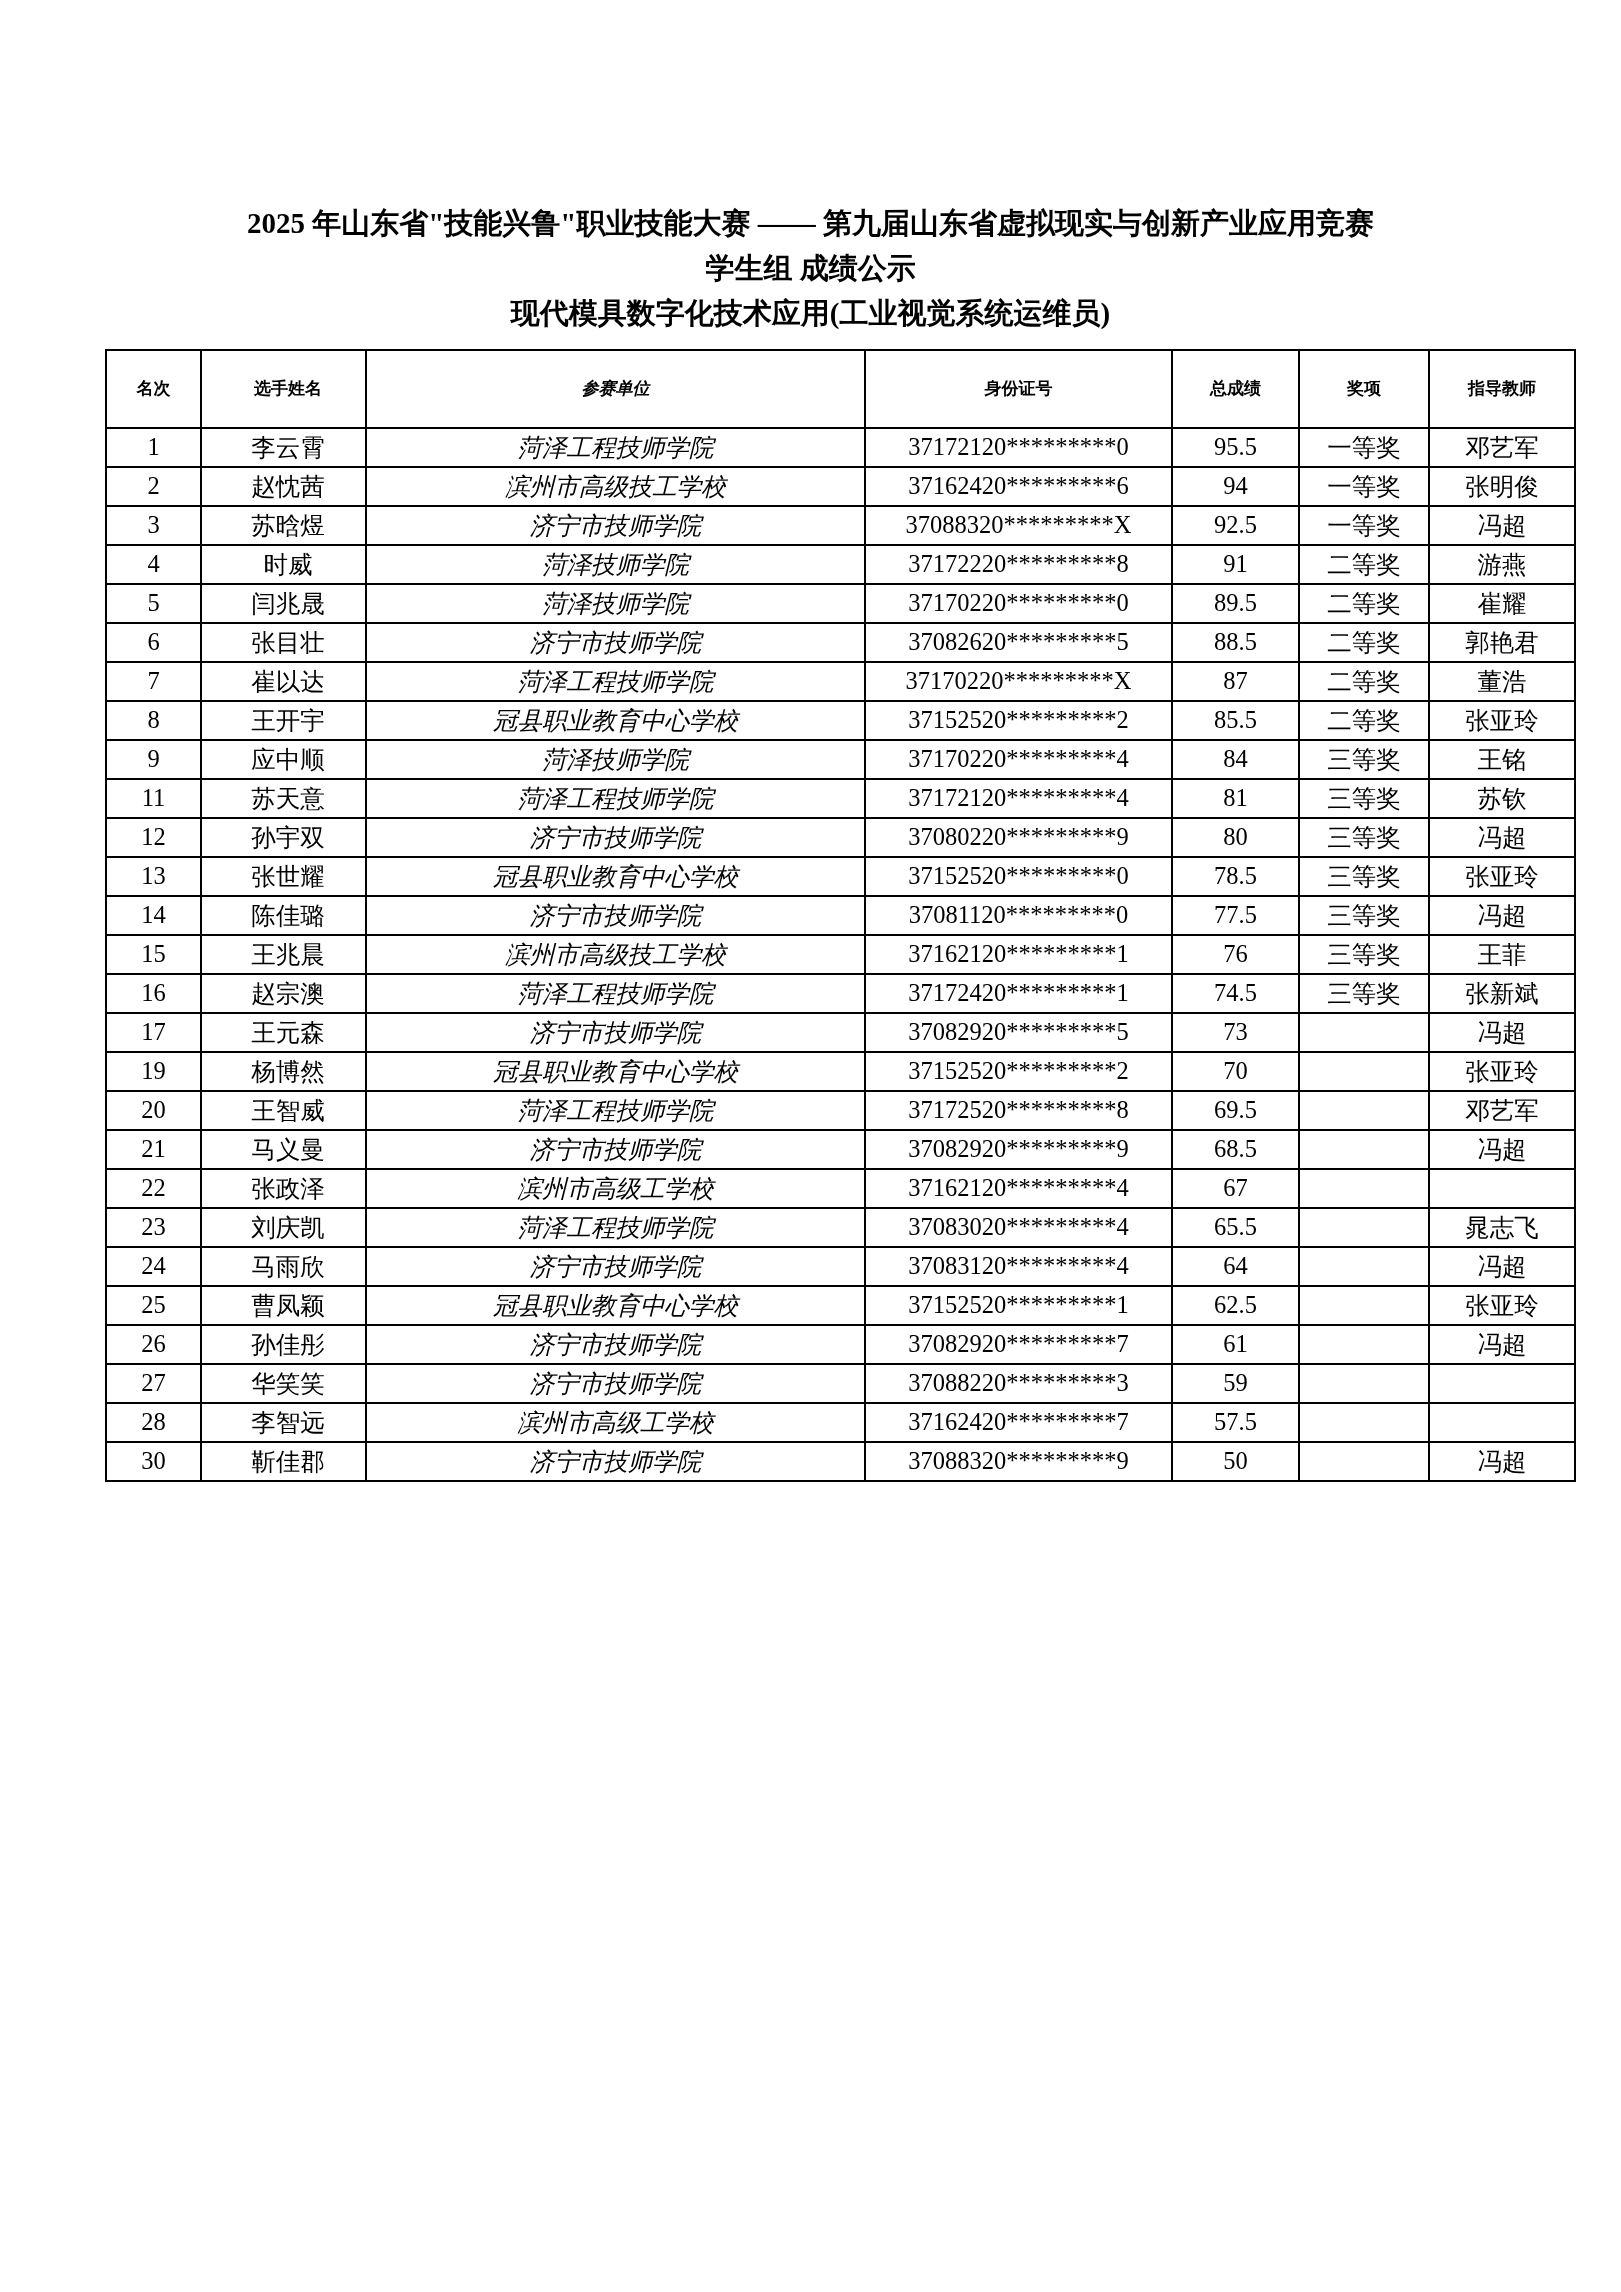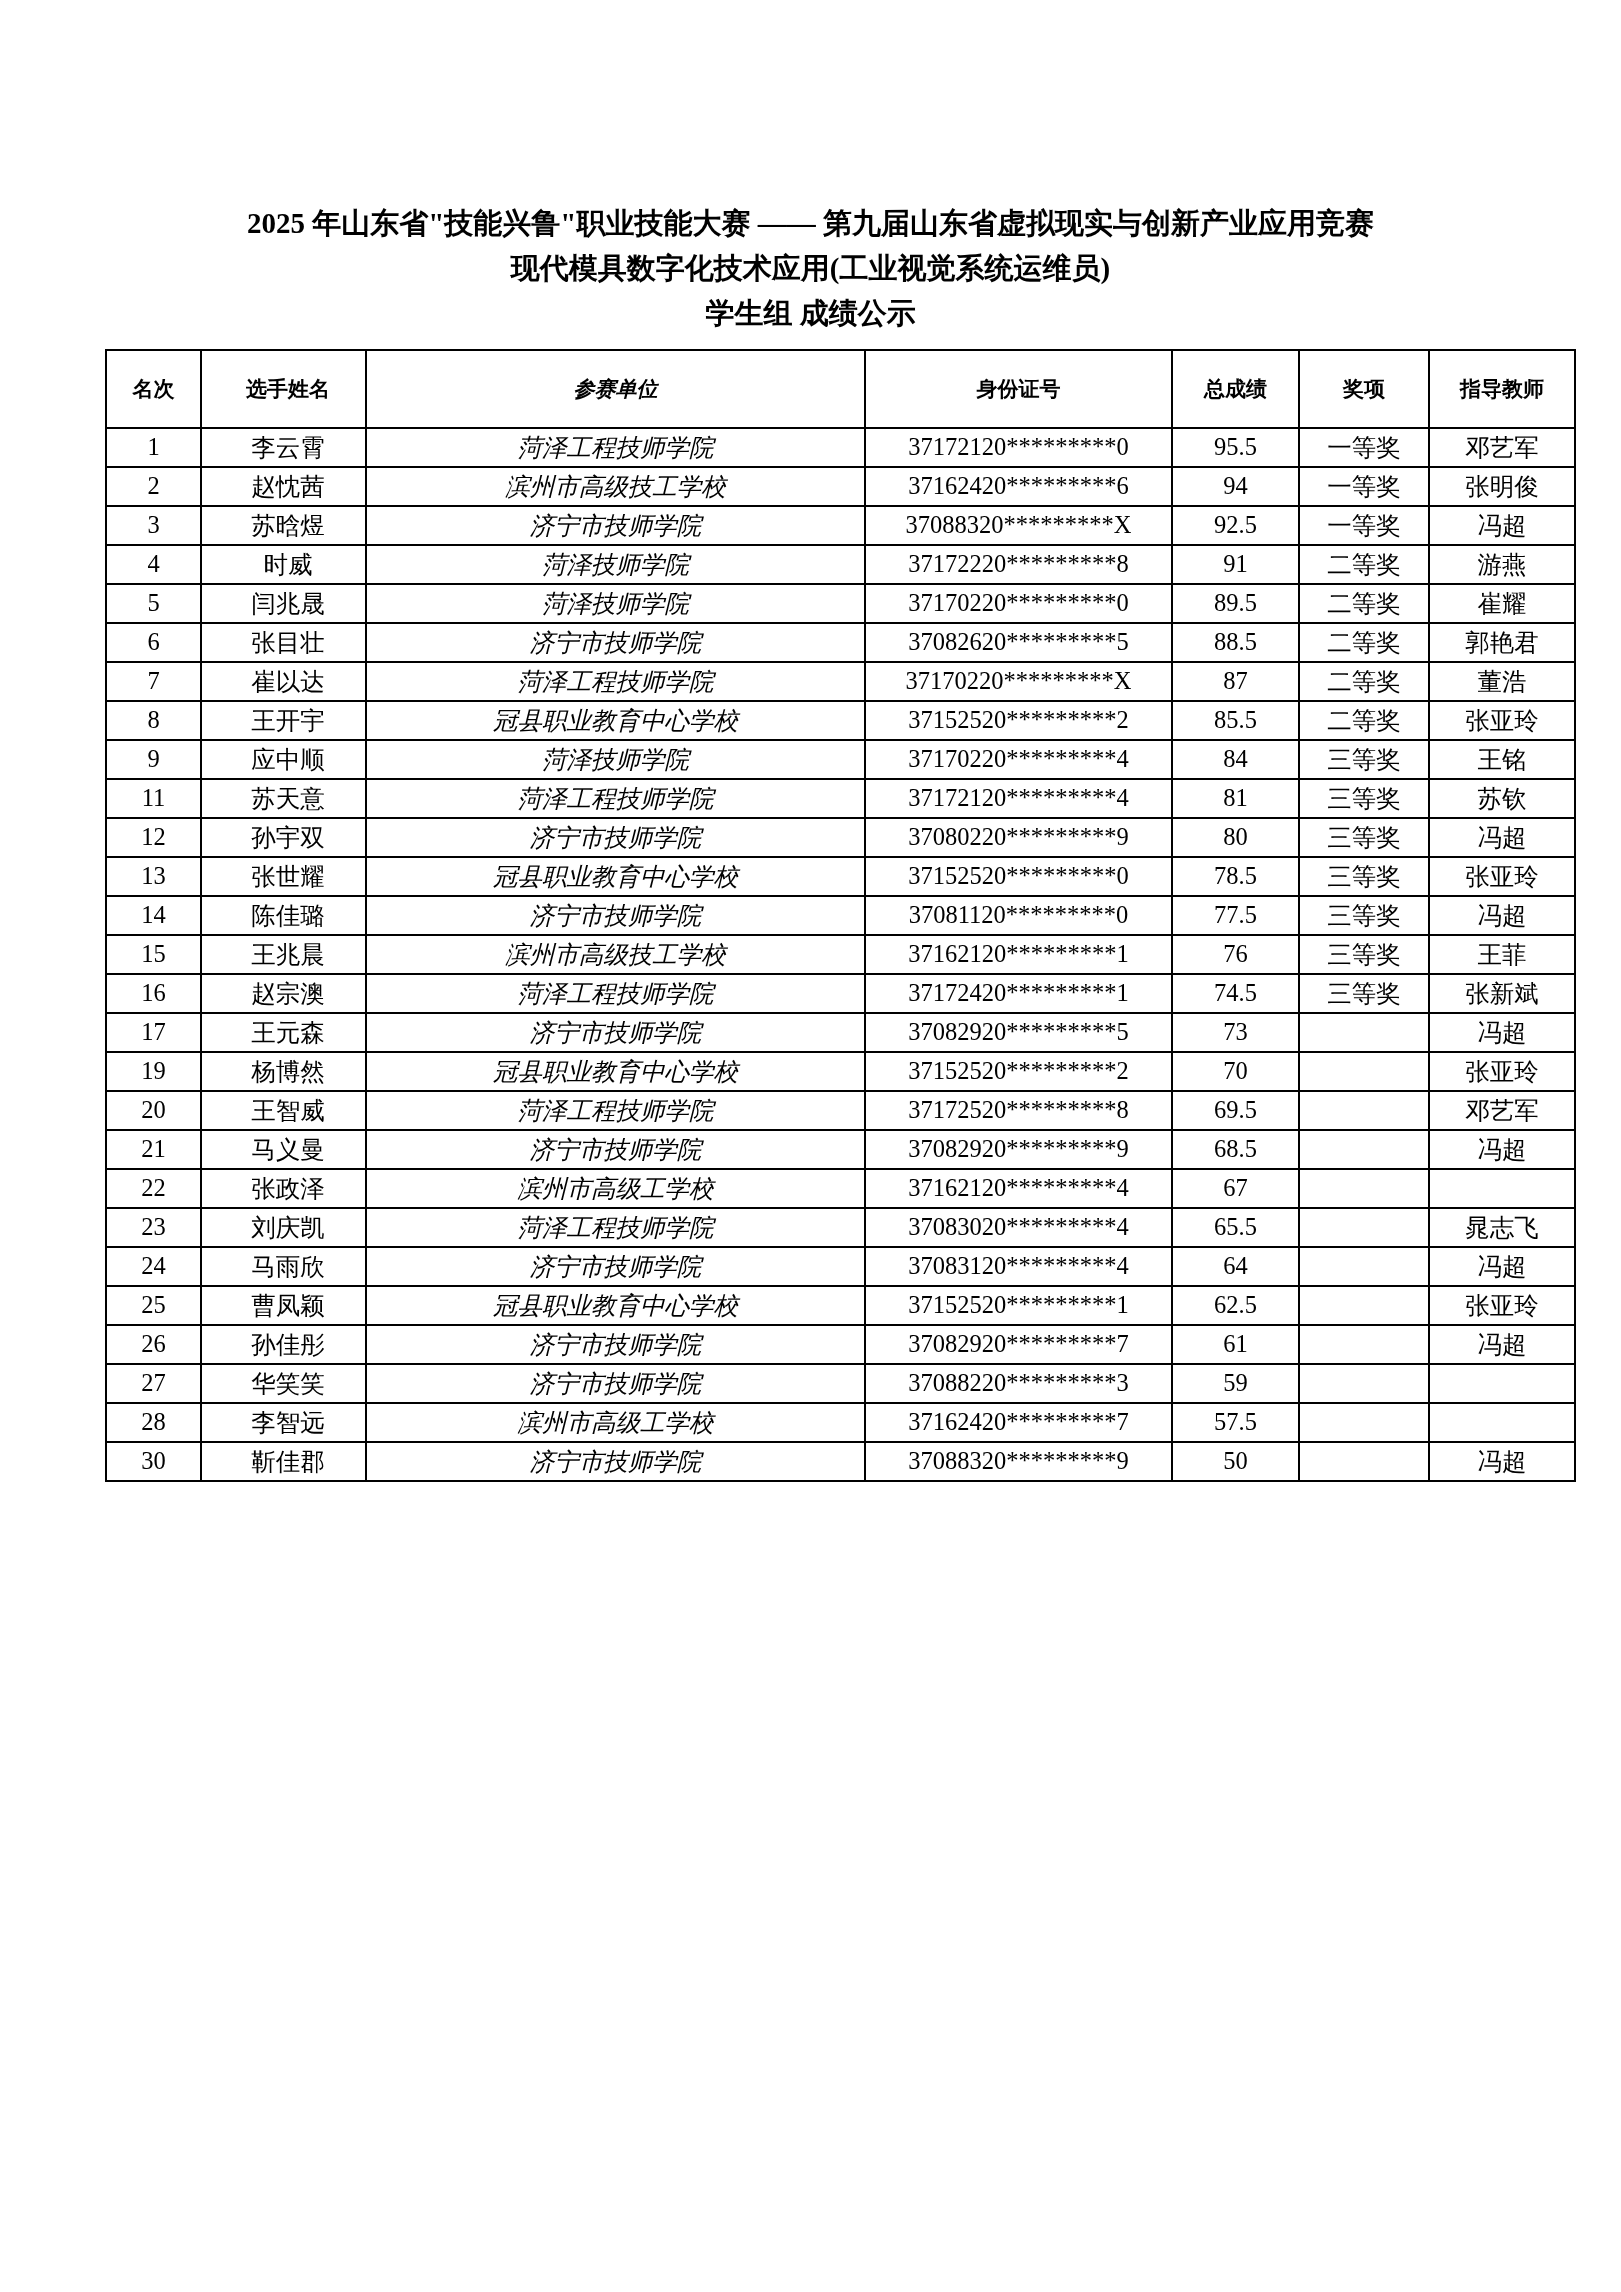--- a/index.html
+++ b/index.html
@@ -34,43 +34,43 @@
   table.results th, table.results td {
     border: 2.9px solid #000000;
     text-align: center;
     vertical-align: middle;
     overflow: hidden;
     white-space: nowrap;
     padding: 0 2px;
   }
   table.results th {
     height: 76px;
-    font-size: 21px;
+    font-size: 17px;
     font-weight: bold;
   }
   table.results td {
     height: 37px;
     font-size: 24.5px;
     font-weight: normal;
   }
   table.results .col0 { width: 89px; }
   table.results .col1 { width: 150px; padding-left: 11px; }
   table.results .col2 { width: 493px; font-style: italic; }
   table.results .col3 { width: 301px; margin-left: 16px; }
   table.results .col4 { width: 121px; }
   table.results .col5 { width: 124px; }
   table.results .col6 { width: 140px; }
 </style>
 </head>
 <body>
 
 <div class="title-block">
   <div class="title-line">2025 年山东省"技能兴鲁"职业技能大赛 —— 第九届山东省虚拟现实与创新产业应用竞赛</div>
+  <div class="title-line">学生组 成绩公示</div>
   <div class="title-line">现代模具数字化技术应用(工业视觉系统运维员)</div>
-  <div class="title-line">学生组 成绩公示</div>
 </div>
 
 <table class="results" id="results-table">
   <thead>
     <tr>
         <th class="col0">名次</th>
         <th class="col1">选手姓名</th>
         <th class="col2">参赛单位</th>
         <th class="col3">身份证号</th>
         <th class="col4">总成绩</th>

